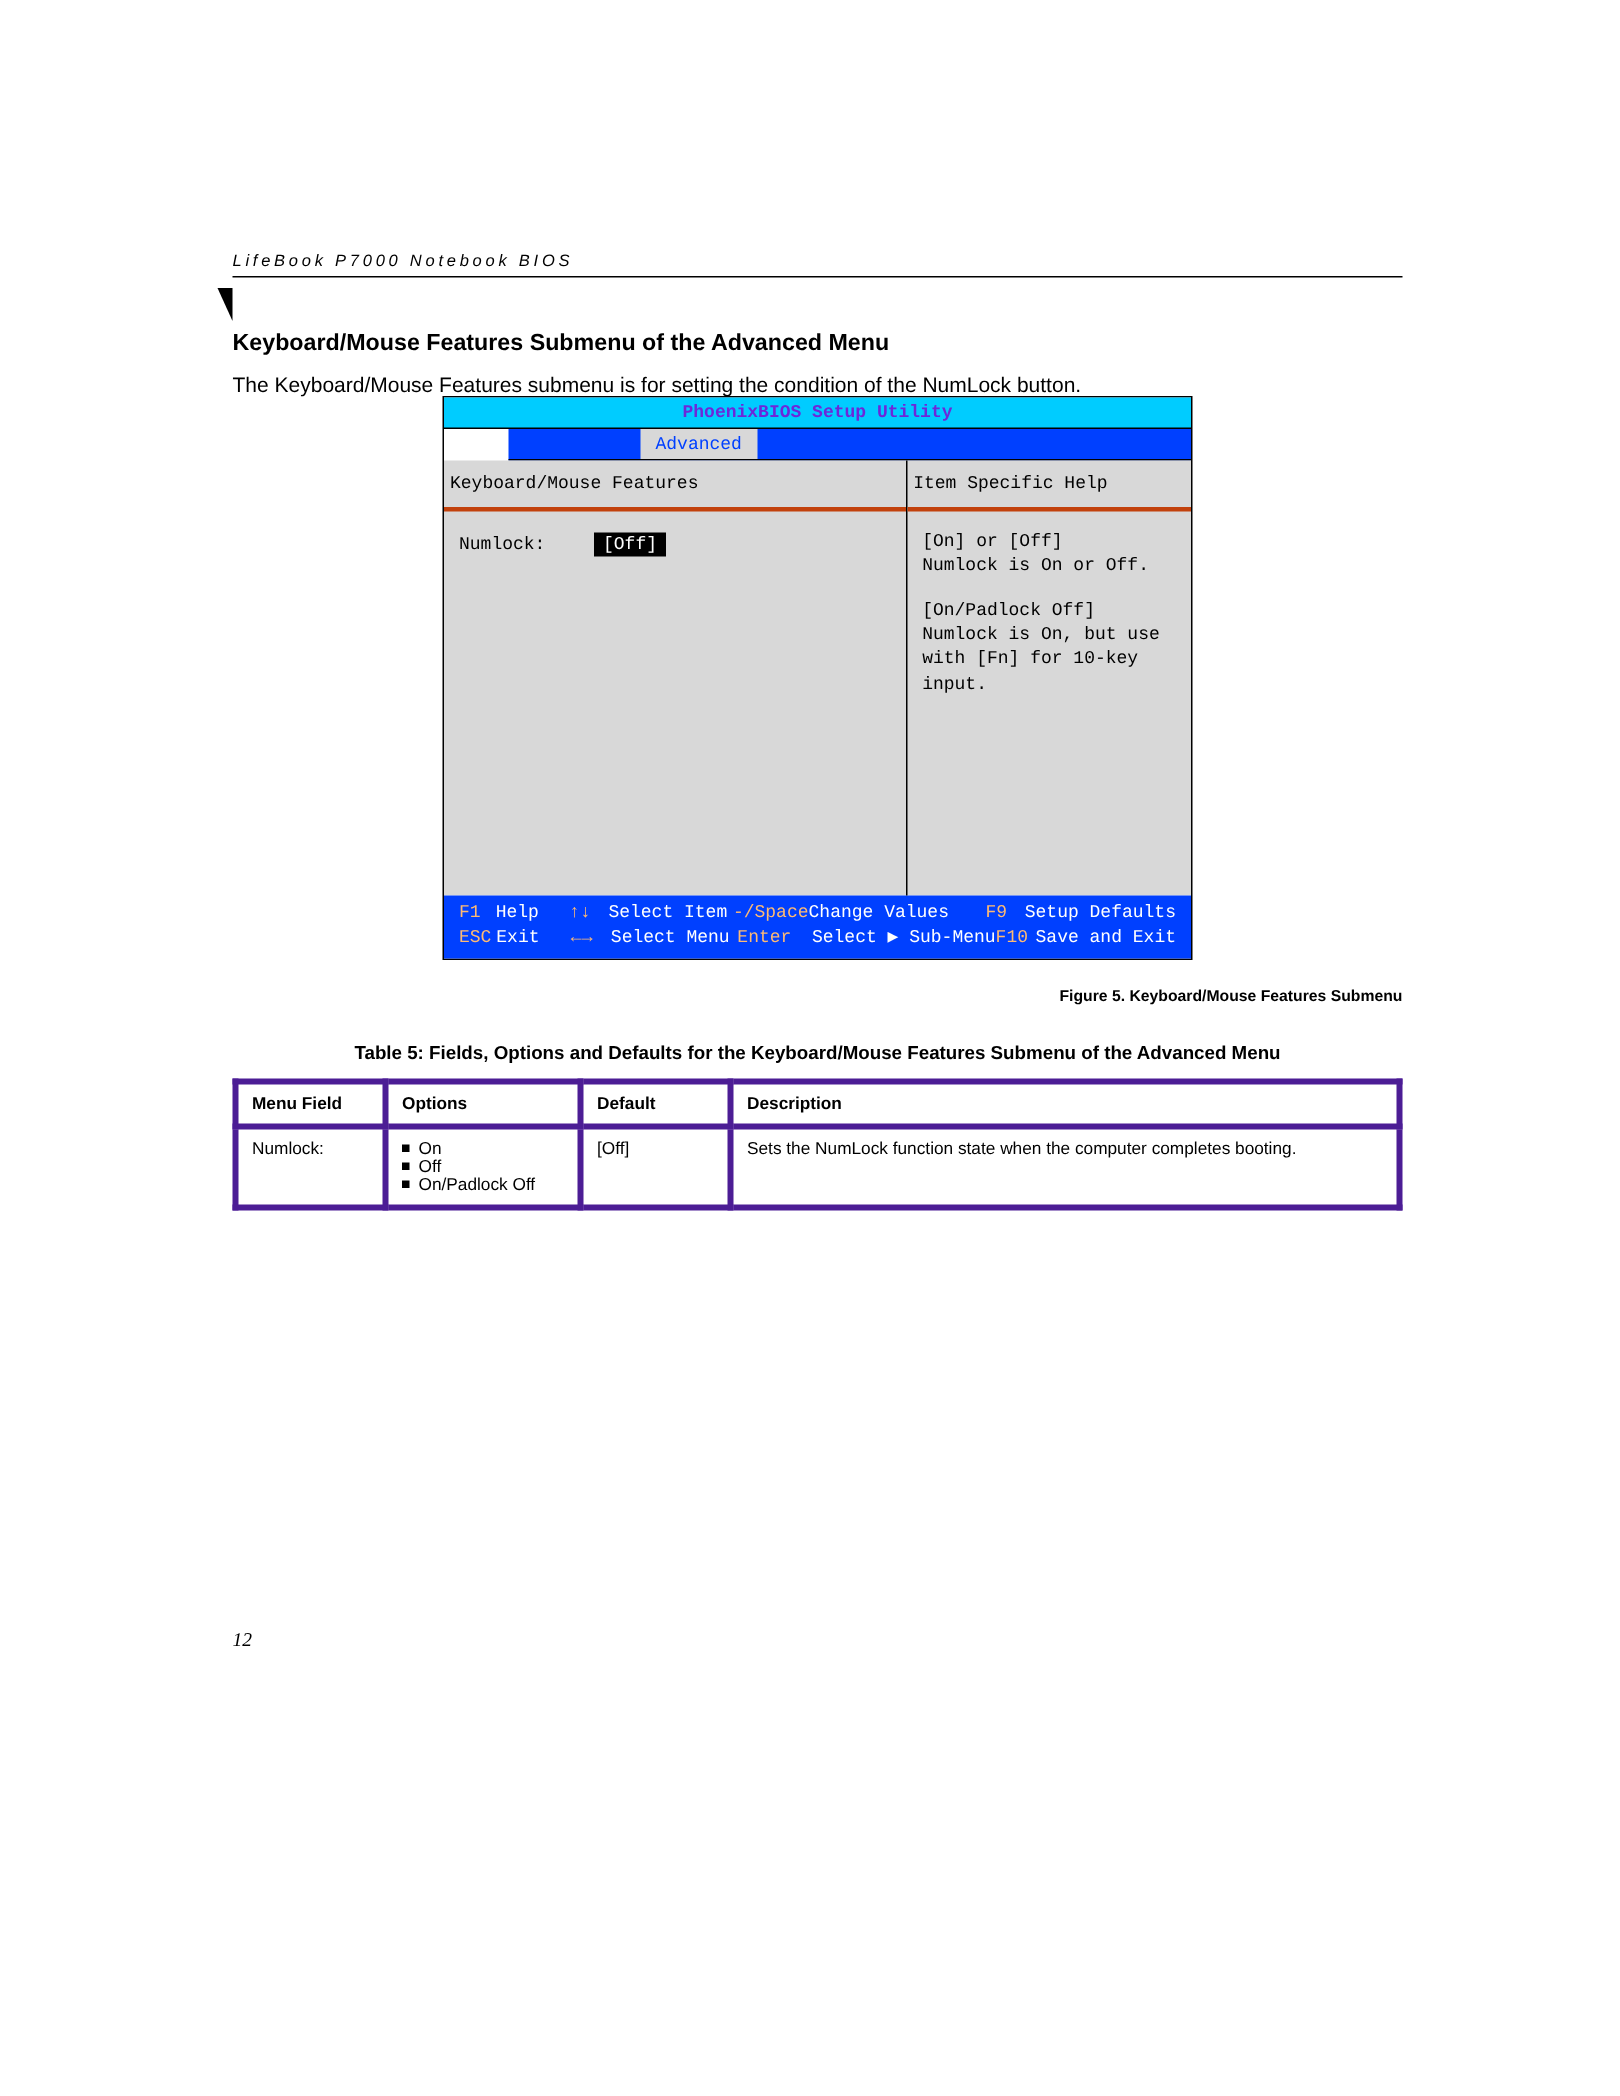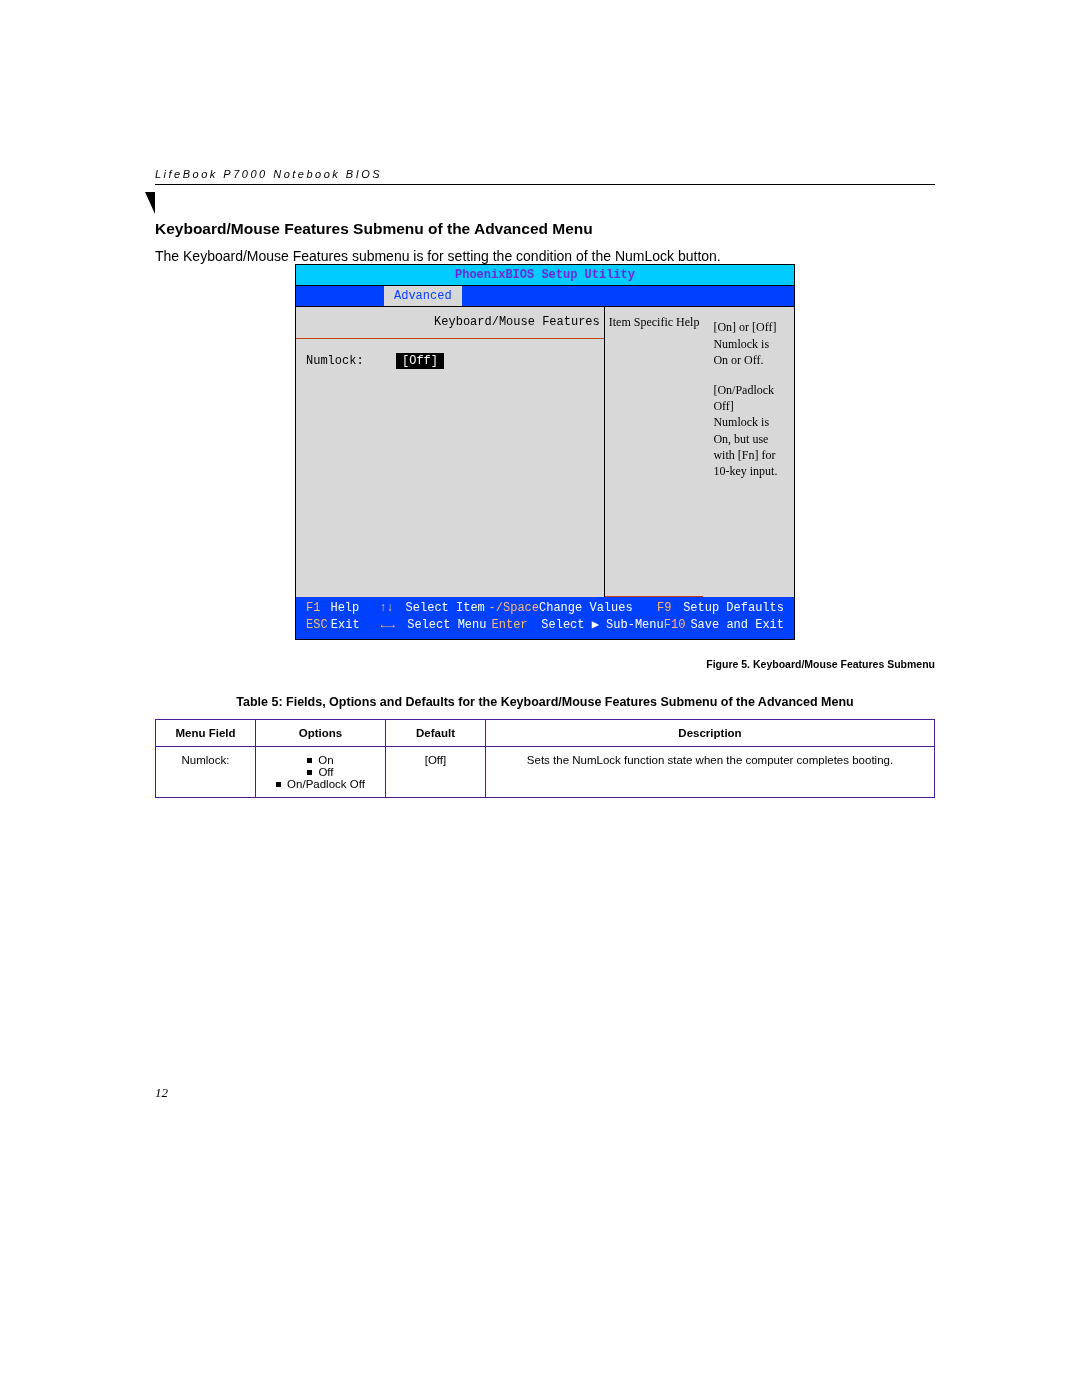--- a/index.html
+++ b/index.html
@@ -61,20 +61,21 @@
     text-align: center;
     padding: 2px 0;
     font-weight: bold;
     border-bottom: 1px solid #000;
   }
   .bios-menubar {
     background: #0040ff;
     color: #fff;
     display: flex;
     border-bottom: 1px solid #000;
+    margin-left: 43px;
   }
   .bios-menubar .tab-spacer { width: 88px; }
   .bios-menubar .tab {
     background: #d8d8d8;
     color: #0040ff;
     padding: 2px 10px;
   }
   .bios-body {
     display: flex;
     height: 290px;
@@ -82,27 +83,26 @@
   }
   .bios-left {
     width: 62%;
     border-right: 1px solid #000;
     display: flex;
     flex-direction: column;
   }
   .bios-right {
     width: 38%;
     display: flex;
-    flex-direction: row;
-    font-family: Liberation Serif, serif;
+    flex-direction: column;
   }
   .bios-panel-header {
-    text-align: right;
+    text-align: left;
     padding: 7px 4px;
-    border-bottom: 1px solid #c2410c;
+    border-bottom: 3px solid #c2410c;
   }
   .bios-panel-content {
     padding: 14px 10px;
     flex: 1;
   }
   .bios-field-row { display: flex; align-items: center; }
   .bios-field-label { width: 90px; }
   .bios-field-value {
     background: #000;
     color: #fff;
@@ -149,23 +149,23 @@
     text-align: center;
     margin-bottom: 10px;
   }
   .doc-table {
     width: 100%;
     border-collapse: collapse;
     font-family: Arial, Helvetica, sans-serif;
     font-size: 11.5px;
   }
   .doc-table th, .doc-table td {
-    border: 1px solid #4c1d95;
+    border: 4px solid #4c1d95;
     padding: 7px 9px;
-    text-align: center;
+    text-align: left;
     vertical-align: top;
   }
   .doc-table th { font-weight: bold; }
   .col-menu { width: 100px; }
   .col-opts { width: 130px; }
   .col-def  { width: 100px; }
   .opt-list { list-style: none; margin: 0; padding: 0; }
   .opt-list li::before {
     content: "";
     display: inline-block;

